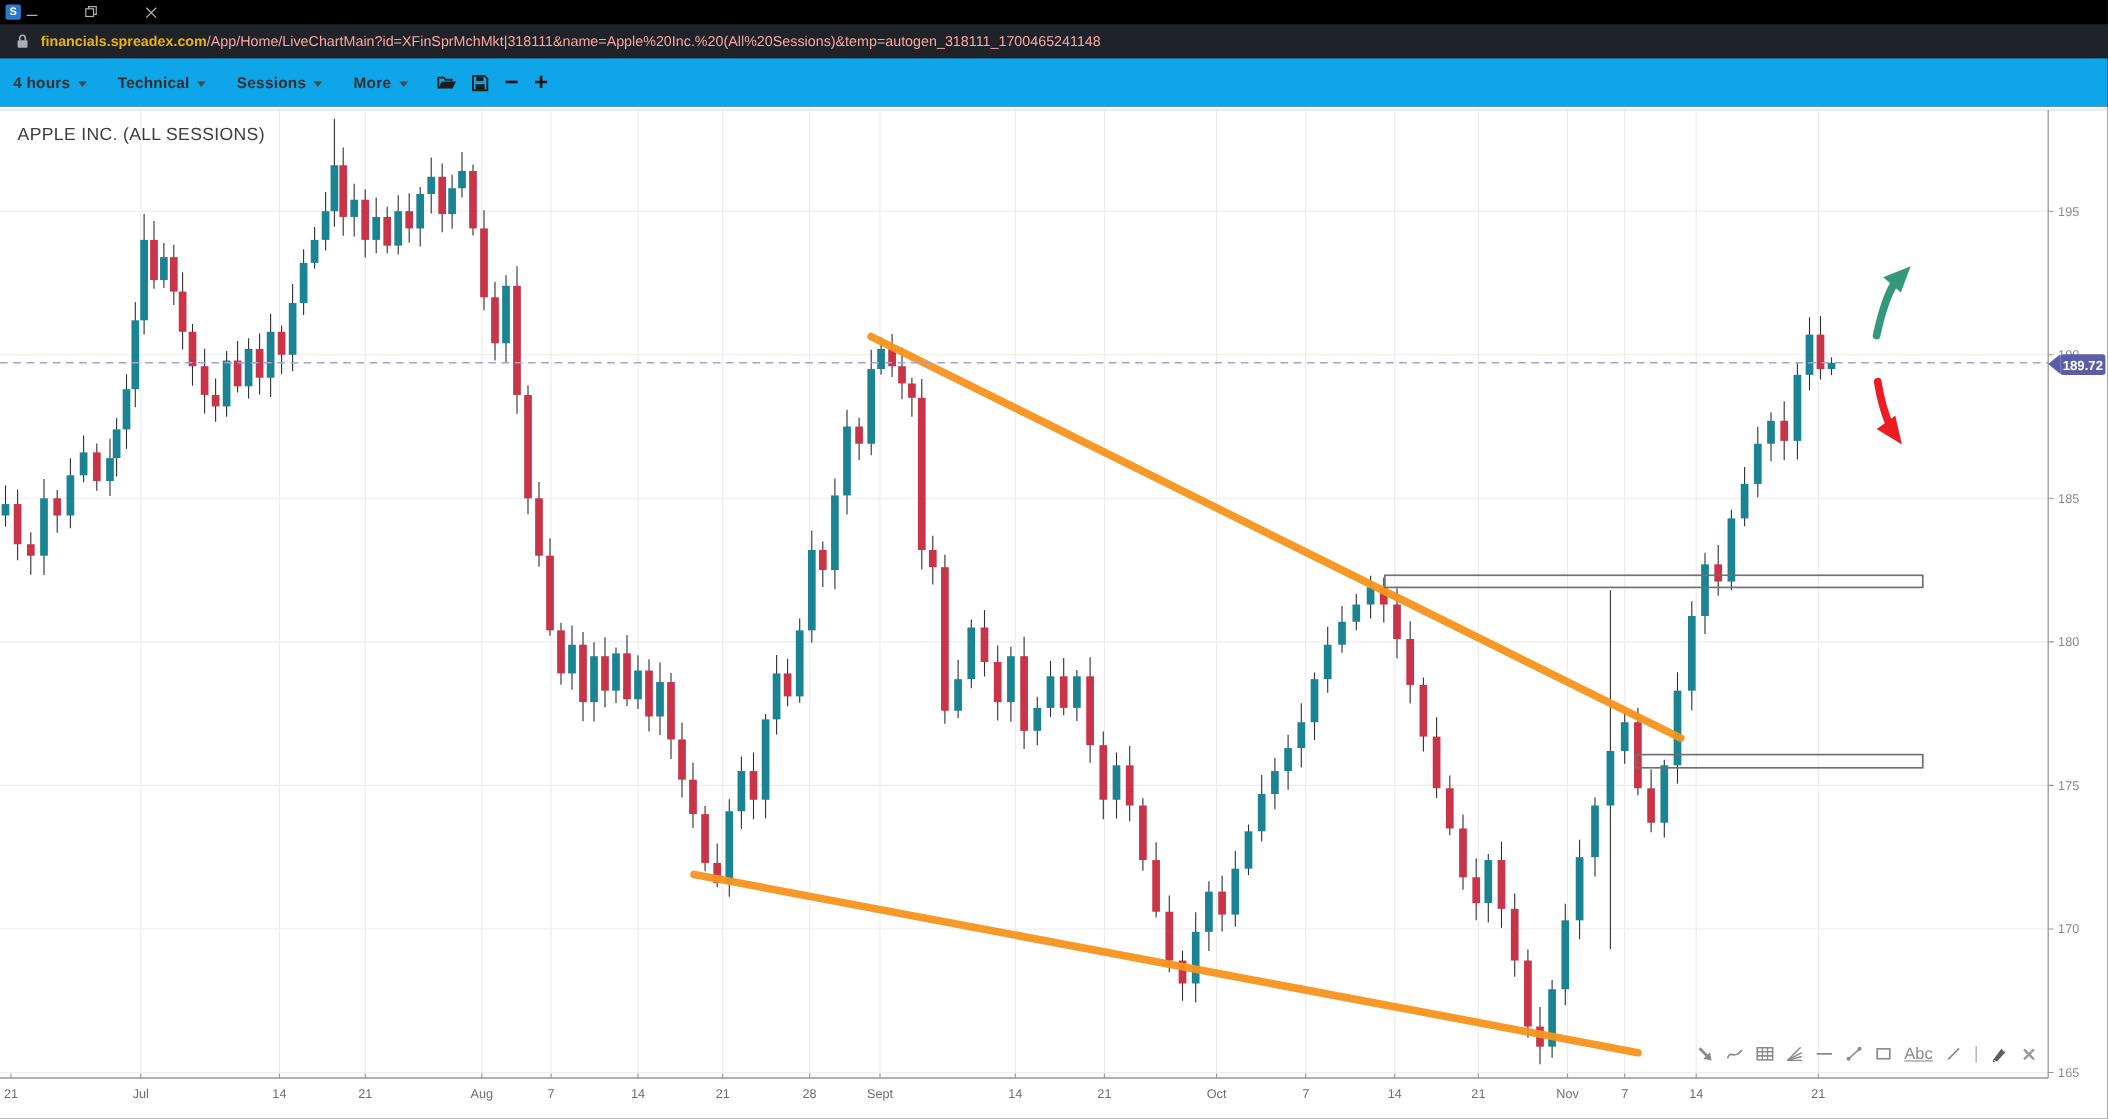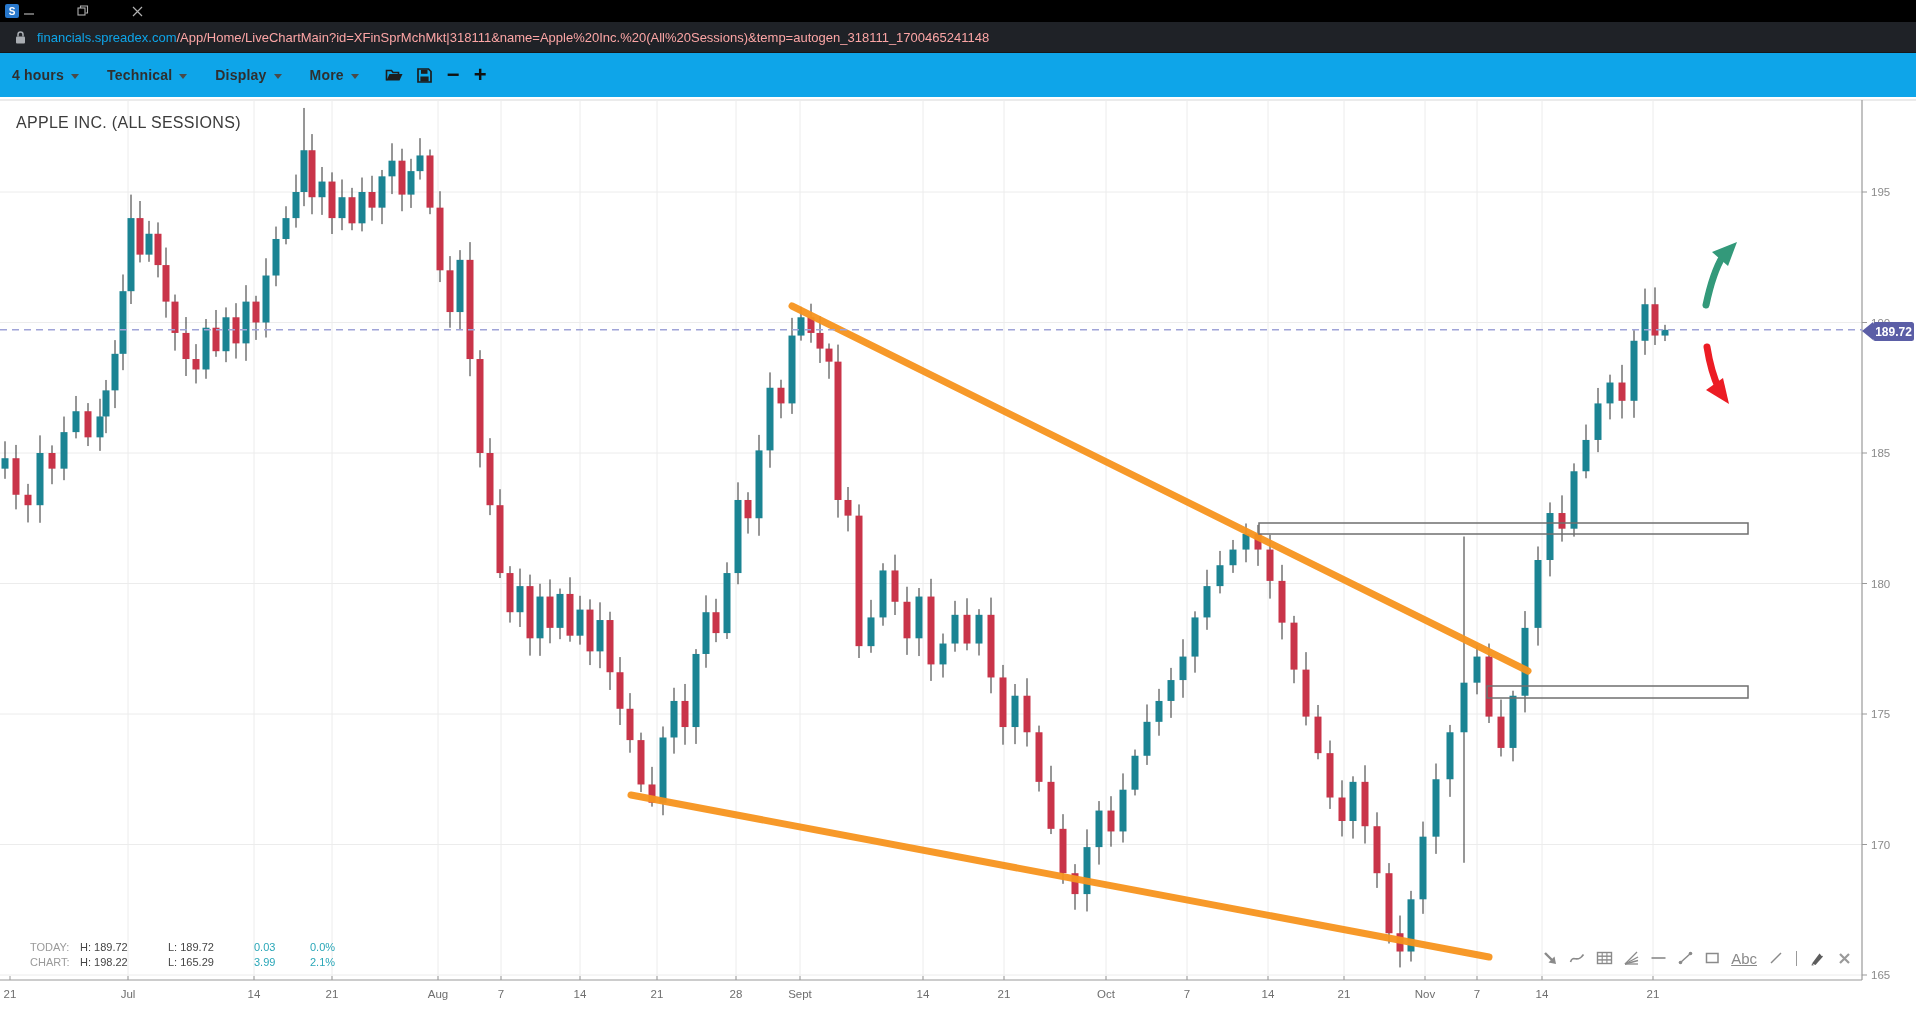--- a/index.html
+++ b/index.html
@@ -12,21 +12,21 @@
            color:#fff;font-size:10px;font-weight:bold;display:flex;align-items:center;
            justify-content:center;}
   .wtitle{color:#b5b5b5;font-size:12px;margin-left:8px;flex:1;white-space:nowrap;}
   .wctrl{display:flex;align-items:center;gap:34px;margin-right:16px;color:#b0b0b0;}
   .wctrl svg{display:block;}
   
   .urlbar{position:absolute;left:0;top:22px;width:100%;height:31px;background:#1f2227;
           display:flex;align-items:center;border-bottom:1px solid #15171a;box-sizing:border-box;}
   .lock{margin-left:14px;display:flex;}
   .url{margin-left:10px;font-size:13px;white-space:nowrap;}
-  .url .dom{color:#0ea5e9;font-weight:normal;text-align:right;}
+  .url .dom{color:#eab308;font-weight:bold;text-align:right;}
   .url .path{color:#fca5a5;}
   
   .toolbar{position:absolute;left:0;top:53px;width:100%;height:44px;background:#0ea5e9;
            display:flex;align-items:center;}
   .menu{display:flex;align-items:center;margin-left:14px;cursor:pointer;}
   .menu:first-child{margin-left:12px;}
   .menu .mlabel{font-size:14px;font-weight:bold;color:#2f2f2f;letter-spacing:.2px;}
   .caret{width:0;height:0;border-left:4px solid transparent;border-right:4px solid transparent;
          border-top:5px solid #4a4a4a;margin-left:7px;margin-top:2px;}
   .menu{margin-right:14px;}
@@ -88,21 +88,21 @@
 <div class="toolbar">
   <span class="menu">
     <span class="mlabel">4 hours</span>
     <span class="caret"></span>
   </span>
   <span class="menu">
     <span class="mlabel">Technical</span>
     <span class="caret"></span>
   </span>
   <span class="menu">
-    <span class="mlabel">Display</span>
+    <span class="mlabel">Sessions</span>
     <span class="caret"></span>
   </span>
   <span class="menu">
     <span class="mlabel">More</span>
     <span class="caret"></span>
   </span>
   <span class="tbicon">
     <svg width="19" height="16" viewBox="0 0 19 16">
         <path d="M1.5 13.5 L1.5 3.5 H6.5 L8 5.5 H13.5 V7" fill="none" stroke="#1d1d1d" stroke-width="1.6"></path>
         <path d="M1.5 13.5 L4.5 7 H17.5 L14.5 13.5 Z" fill="#1d1d1d"></path>
@@ -841,36 +841,20 @@
         <g>
           <polygon points="1862,331 1873,322 1873,340" fill="#5b5ea6"></polygon>
           <rect x="1873" y="322" width="41" height="19" rx="2.5" fill="#5b5ea6"></rect>
           <text x="1893.5" y="336" text-anchor="middle" fill="#fff" font-size="12" font-weight="bold">189.72</text>
         </g>
       </g>
     </svg>
 
   <div class="ctitle">APPLE INC. (ALL SESSIONS)</div>
 
-  <div class="info">
-    <div class="irow">
-      <span class="i-label">TODAY:</span>
-      <span class="i-h">H: 189.72</span>
-      <span class="i-l">L: 189.72</span>
-      <span class="i-chg">0.03</span>
-      <span class="i-pct">0.0%</span>
-    </div>
-    <div class="irow">
-      <span class="i-label">CHART:</span>
-      <span class="i-h">H: 198.22</span>
-      <span class="i-l">L: 165.29</span>
-      <span class="i-chg">3.99</span>
-      <span class="i-pct">2.1%</span>
-    </div>
-  </div>
 
   <div class="drawbar">
     <span class="tool">
       <svg width="16" height="16" viewBox="0 0 16 16">
           <line x1="3" y1="3" x2="10" y2="10" stroke="#8a8a8a" stroke-width="2.4"></line>
           <polygon points="14,14 6.5,12.5 12.5,6.5" fill="#8a8a8a"></polygon>
         </svg>
     </span>
     <span class="tool">
       <svg width="16" height="16" viewBox="0 0 16 16">

